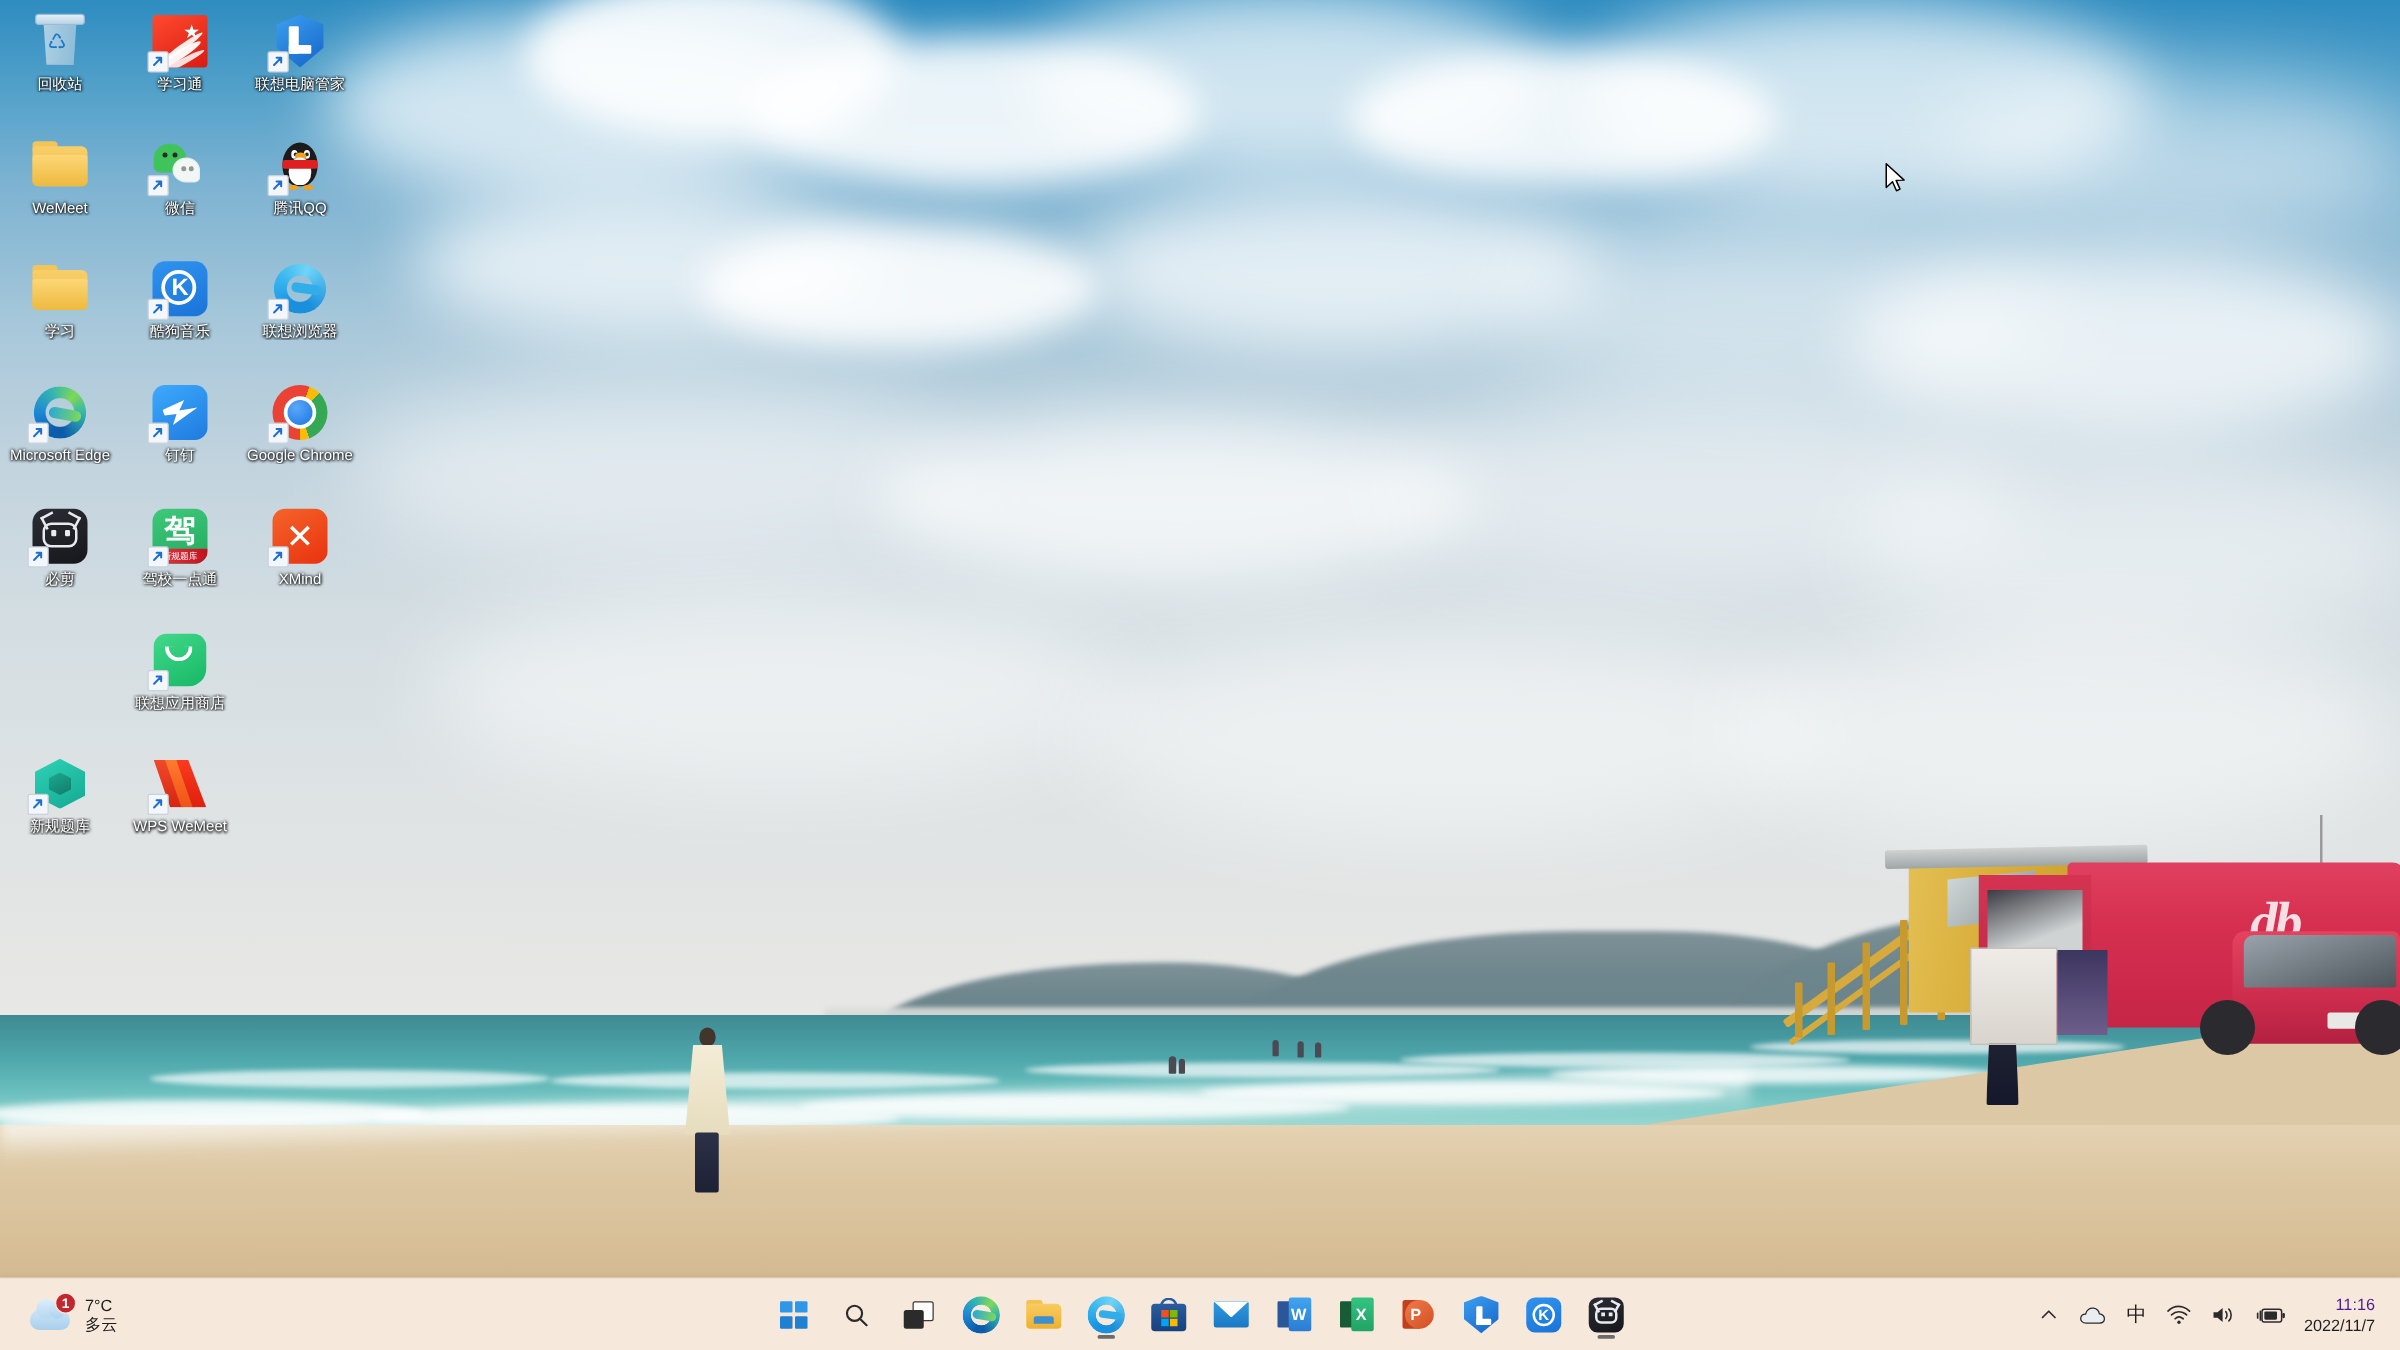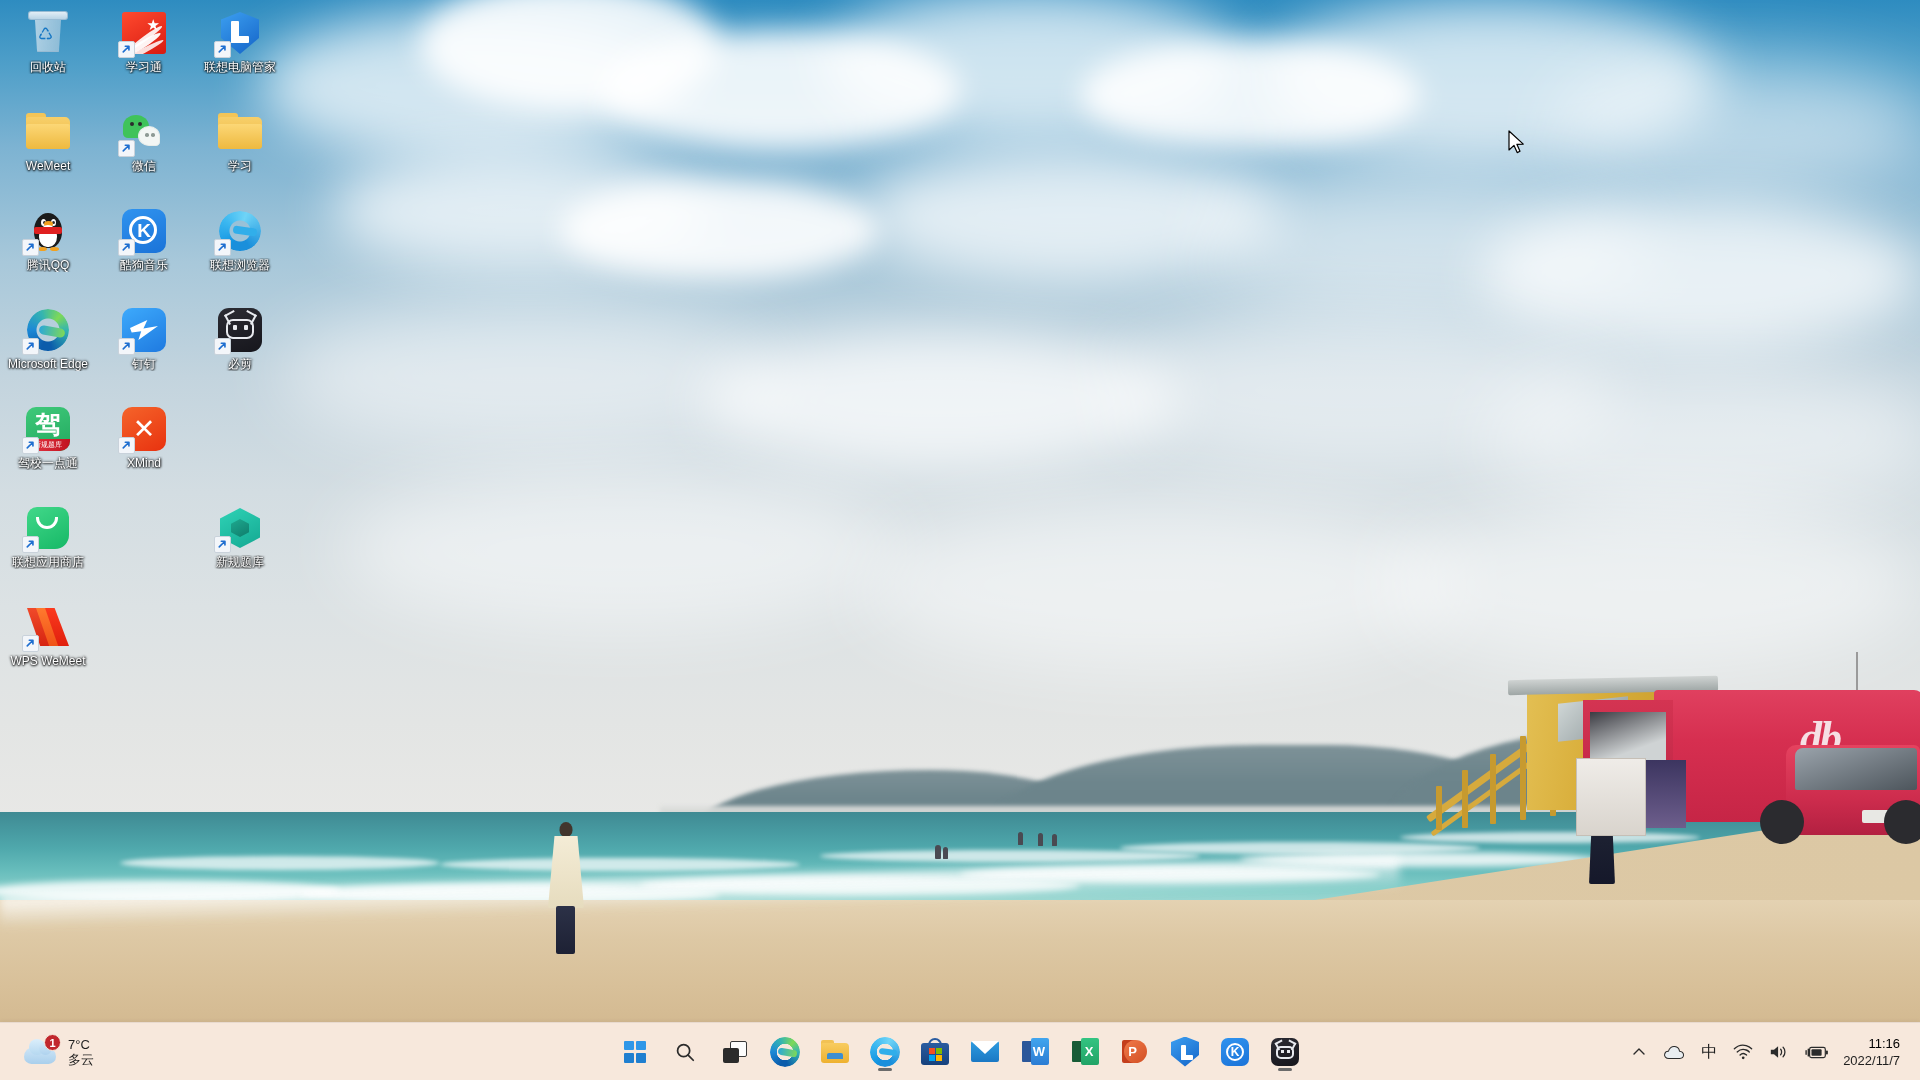--- a/index.html
+++ b/index.html
@@ -538,21 +538,21 @@
   .tray-btn {
     height:40px; border-radius:5px; display:flex; align-items:center;
     justify-content:center; padding:0 8px;
   }
   .tray-ime { font-size:16px; color:#1f1f1f; }
   .tray-clock {
     display:flex; flex-direction:column; align-items:flex-end;
     line-height:17px; padding:0 10px 0 6px; height:40px;
     justify-content:center; border-radius:5px;
   }
-  .tray-time { font-size:13px; color:#000000; }
+  .tray-time { font-size:13px; color:#4c1d95; }
   .tray-date { font-size:13px; color:#1f1f1f; }
 
   
   #cursor { position:absolute; left:1508px; top:130px; width:18px; height:26px; pointer-events:none; }
 </style>
 </head>
 <body>
 
 <div id="desktop">
 
@@ -723,31 +723,20 @@
           <svg viewBox="0 0 16 16">
               <path d="M4 11 L11 4 M11 4 H6.5 M11 4 V8.5" stroke="#1f6fd0" stroke-width="2" fill="none" stroke-linecap="round"></path>
             </svg>
         </div>
       </div>
       <div class="dicon-label">微信</div>
     </div>
 
     <div class="dicon">
       <div class="dicon-img">
-        <div class="folder">
-            <div class="folder-tab"></div>
-            <div class="folder-back"></div>
-            <div class="folder-front"></div>
-          </div>
-      </div>
-      <div class="dicon-label">学习</div>
-    </div>
-
-    <div class="dicon">
-      <div class="dicon-img">
         <div class="qq-body"></div>
         <div class="eye" style="left:16px; top:11px; width:5px; height:7px; background:#fff;"></div>
         <div class="eye" style="left:26px; top:11px; width:5px; height:7px; background:#fff;"></div>
         <div class="eye" style="left:18px; top:13px; width:3px; height:3px;"></div>
         <div class="eye" style="left:27px; top:13px; width:3px; height:3px;"></div>
         <div class="qq-beak"></div>
         <div class="qq-belly"></div>
         <div class="qq-scarf"></div>
         <div class="qq-foot" style="left:13px;"></div>
         <div class="qq-foot" style="left:25px;"></div>
@@ -755,20 +744,31 @@
           <svg viewBox="0 0 16 16">
               <path d="M4 11 L11 4 M11 4 H6.5 M11 4 V8.5" stroke="#1f6fd0" stroke-width="2" fill="none" stroke-linecap="round"></path>
             </svg>
         </div>
       </div>
       <div class="dicon-label">腾讯QQ</div>
     </div>
 
     <div class="dicon">
       <div class="dicon-img">
+        <div class="folder">
+            <div class="folder-tab"></div>
+            <div class="folder-back"></div>
+            <div class="folder-front"></div>
+          </div>
+      </div>
+      <div class="dicon-label">学习</div>
+    </div>
+
+    <div class="dicon">
+      <div class="dicon-img">
         <div class="kg"></div>
           <div class="kg-ring"></div>
           <div class="kg-k">K</div>
         <div class="shortcut-arrow">
           <svg viewBox="0 0 16 16">
               <path d="M4 11 L11 4 M11 4 H6.5 M11 4 V8.5" stroke="#1f6fd0" stroke-width="2" fill="none" stroke-linecap="round"></path>
             </svg>
         </div>
       </div>
       <div class="dicon-label">酷狗音乐</div>
@@ -811,20 +811,33 @@
           <div class="dt-wing"></div>
         <div class="shortcut-arrow">
           <svg viewBox="0 0 16 16">
               <path d="M4 11 L11 4 M11 4 H6.5 M11 4 V8.5" stroke="#1f6fd0" stroke-width="2" fill="none" stroke-linecap="round"></path>
             </svg>
         </div>
       </div>
       <div class="dicon-label">钉钉</div>
     </div>
 
+    <div class="dicon">
+      <div class="dicon-img">
+        <div class="chrome-outer"></div>
+        <div class="chrome-white"></div>
+        <div class="chrome-blue"></div>
+        <div class="shortcut-arrow">
+          <svg viewBox="0 0 16 16">
+              <path d="M4 11 L11 4 M11 4 H6.5 M11 4 V8.5" stroke="#1f6fd0" stroke-width="2" fill="none" stroke-linecap="round"></path>
+            </svg>
+        </div>
+      </div>
+      <div class="dicon-label">Google Chrome</div>
+    </div>
 
     <div class="dicon">
       <div class="dicon-img">
         <div class="bcut"></div>
         <div class="bcut-ear-l"></div>
           <div class="bcut-ear-r"></div>
         <div class="bcut-face"></div>
         <div class="bcut-eye" style="left:16px;"></div>
         <div class="bcut-eye" style="left:27px;"></div>
         <div class="shortcut-arrow">

